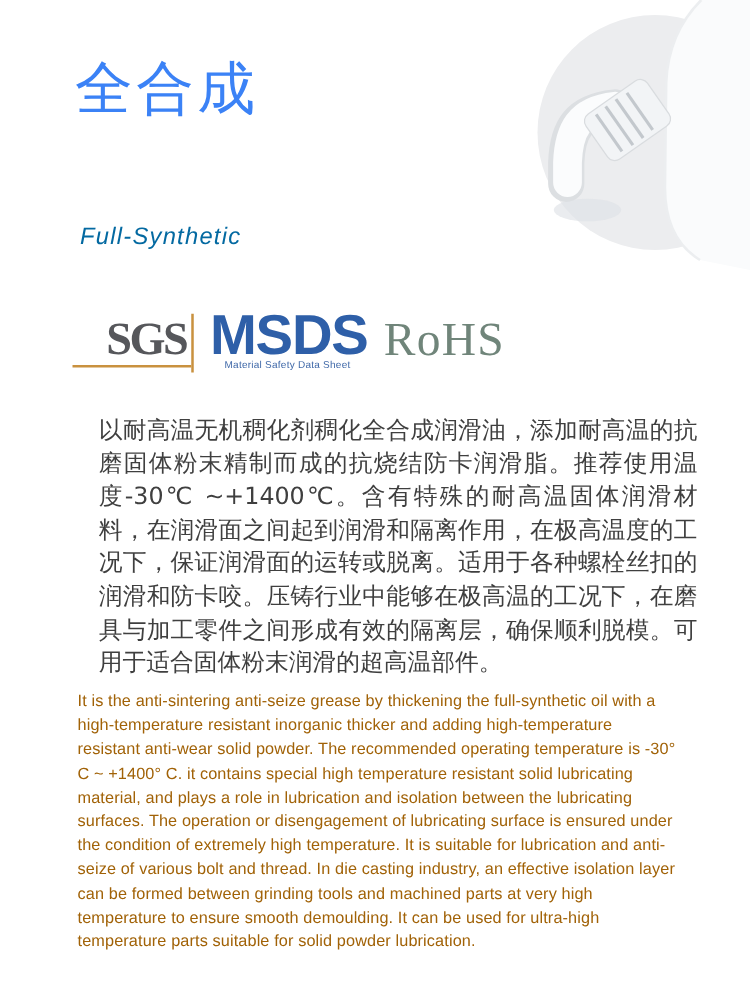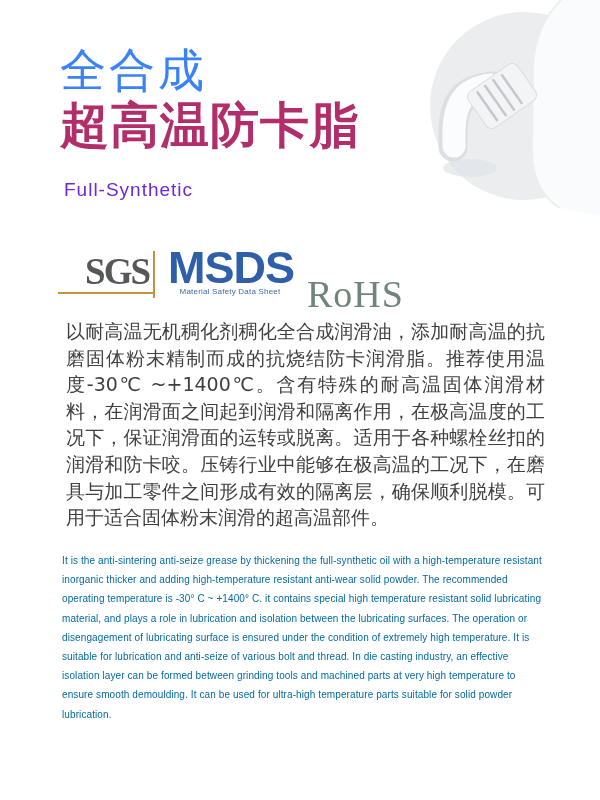--- a/index.html
+++ b/index.html
@@ -24,21 +24,21 @@
   }
   .title-accent{
     position:absolute;left:60px;top:98px;
     font-size:49px;line-height:56px;font-weight:700;
     color:#b12e6a;letter-spacing:1px;
     font-family:"DejaVu Sans", sans-serif;
   }
   .subtitle{
     position:absolute;left:64px;top:176px;
     font-size:19px;line-height:28px;
-    color:#6d28d9;letter-spacing:1px;
+    font-style:italic;color:#0369a1;letter-spacing:1px;
   }
 
   
   .certs{position:absolute;left:58px;top:249px;height:56px;}
   .cert-sgs{position:absolute;left:0;top:2px;width:97px;height:47px;}
   .cert-sgs .sgs-text{
     position:absolute;right:6px;top:0;
     font-size:37px;line-height:42px;font-weight:700;
     color:#56575b;letter-spacing:-2px;
     font-family:Liberation Serif, serif;
@@ -58,37 +58,36 @@
   }
   .cert-msds .msds-sub{
     margin-top:1px;font-size:8px;line-height:10px;font-weight:400;
     color:#3f68a8;letter-spacing:0.2px;white-space:nowrap;
   }
   .cert-rohs{
     position:absolute;left:249px;top:1px;
     font-size:38px;line-height:44px;font-weight:400;
     color:#70857a;letter-spacing:1px;
     font-family:"Liberation Serif", serif;
-    margin-top:22px;
   }
 
   
   .desc-cn{
     position:absolute;left:62px;top:314px;width:479px;
-    margin:4px;
+    margin:17px;
     font-size:19px;line-height:26.6px;
     color:#3f3f3f;
     text-align:justify;
     font-family:"DejaVu Sans", sans-serif;
   }
   .desc-en{
     position:absolute;left:62px;top:551px;width:481px;
     margin:0;
-    font-size:10px;line-height:19.2px;
-    color:#0369a1;
+    font-size:13px;line-height:19.2px;
+    color:#a16207;
     letter-spacing:0.1px;
     text-align:left;
   }
 </style>
 </head>
 <body>
 
 <div class="page">
 
   <svg class="product-visual" viewBox="0 0 250 260" width="250" height="260" aria-hidden="true">
@@ -105,21 +104,20 @@
     <g transform="rotate(-35 152 96)">
       <rect x="122" y="74" width="60" height="44" rx="7" fill="#f2f4f6" stroke="#d9dcdf" stroke-width="1"></rect>
       <line x1="134" y1="78" x2="134" y2="114" stroke="#c3c8cd" stroke-width="2.5"></line>
       <line x1="144" y1="77" x2="144" y2="115" stroke="#c3c8cd" stroke-width="2.5"></line>
       <line x1="154" y1="77" x2="154" y2="115" stroke="#c3c8cd" stroke-width="2.5"></line>
       <line x1="164" y1="78" x2="164" y2="114" stroke="#c3c8cd" stroke-width="2.5"></line>
     </g>
   </svg>
 
   <div class="title-cn">全合成</div>
-  <div class="title-accent">超高温防卡脂</div>
 
   <div class="subtitle">
     <div>Full-Synthetic</div>
   </div>
 
   <div class="certs">
     <div class="cert-sgs">
       <span class="sgs-text">SGS</span>
       <span class="sgs-underline"></span>
       <span class="sgs-vline"></span>

